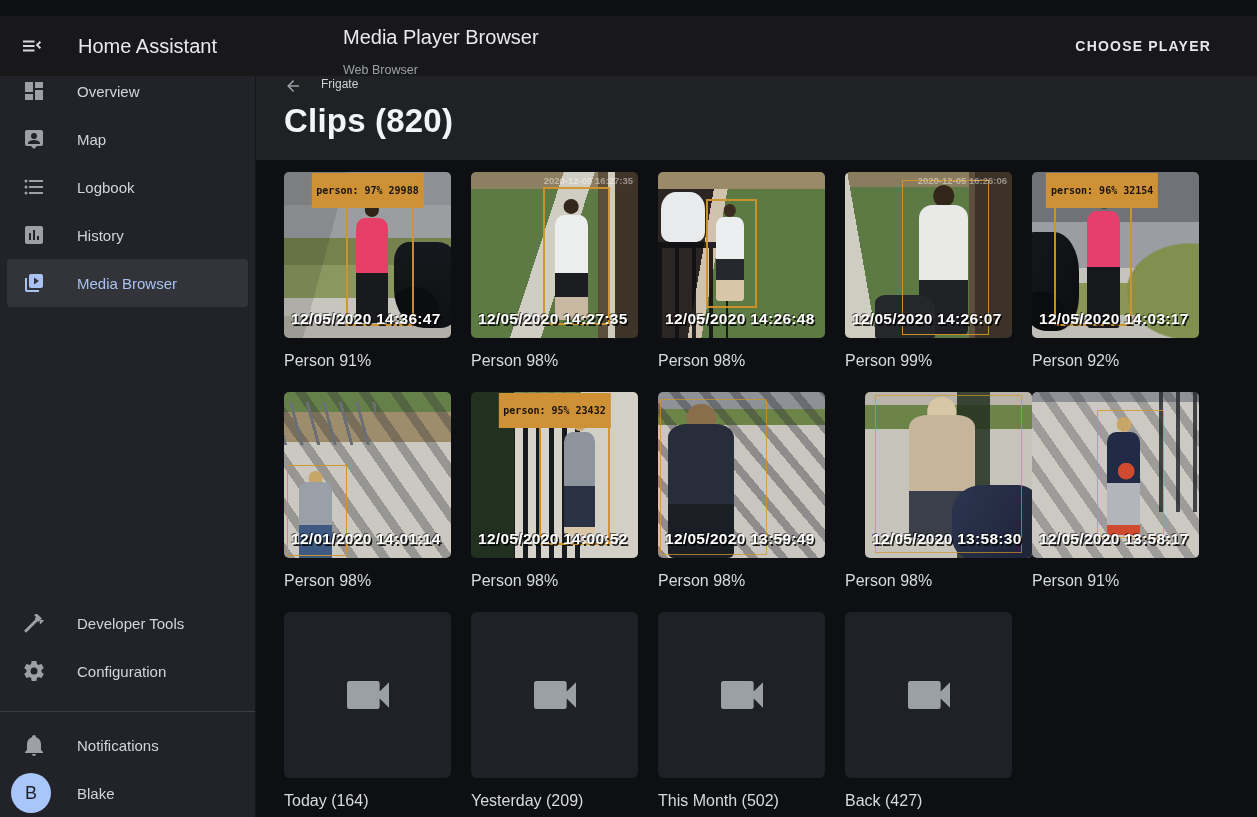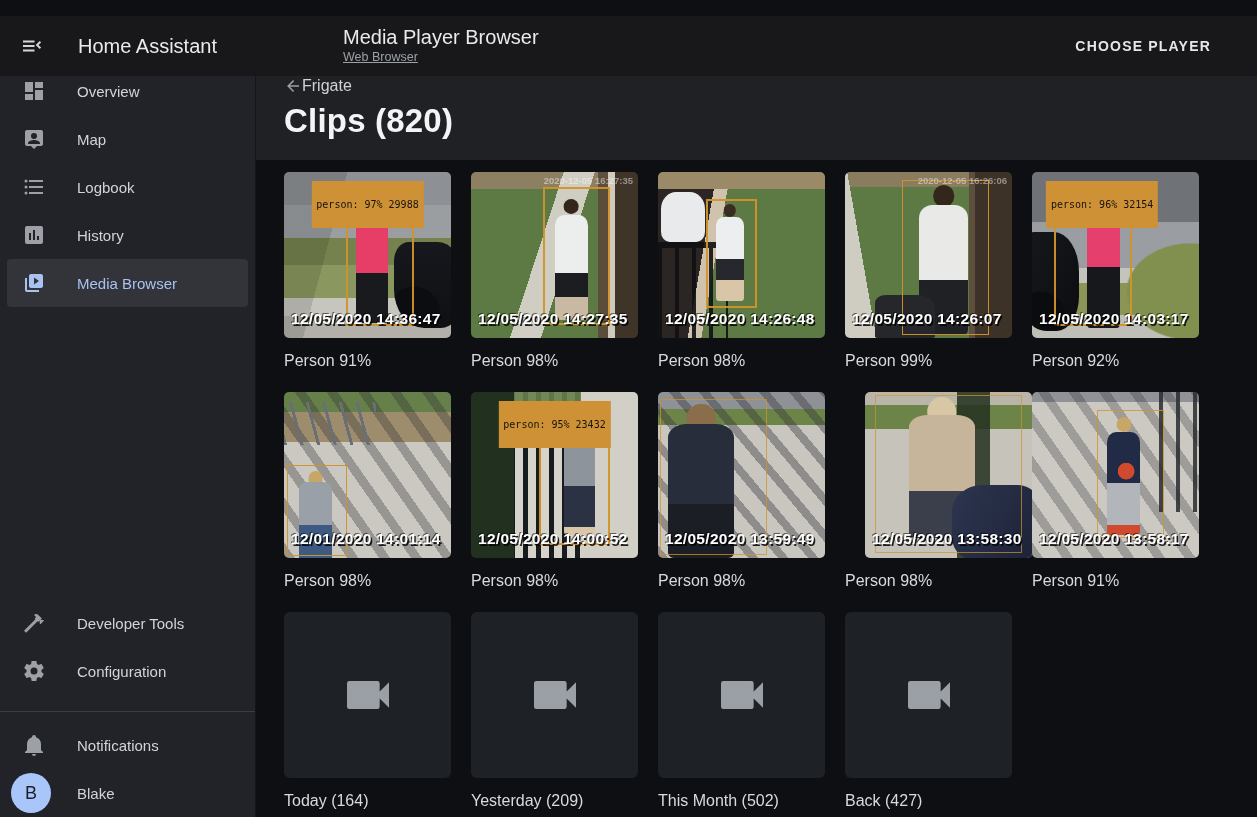--- a/index.html
+++ b/index.html
@@ -6,21 +6,21 @@
   html,body { width:1257px; height:817px; overflow:hidden; background:#0e0f12;
               font-family:"Liberation Sans", sans-serif; -webkit-font-smoothing:antialiased; }
 
   
   .app-bar { position:fixed; top:16px; left:0; right:0; height:60px; background:#18181a;
              display:flex; align-items:center; color:#e8eaed; z-index:30; }
   .menu-btn { width:24px; height:24px; margin-left:20px; cursor:pointer; color:#d3d5d8; flex:0 0 auto; }
   .app-title { margin-left:34px; font-size:20px; font-weight:400; color:#e8eaed; }
   .page-heading { position:absolute; left:343px; top:9px; }
   .page-heading .t { font-size:20px; font-weight:400; color:#e8eaed; line-height:24px; }
-  .page-heading .s { font-size:12.5px; color:#9aa0a6; margin-top:1px;text-decoration:underline; }
+  .page-heading .s { font-size:12.5px; color:#9aa0a6; margin-top:14px; }
   .choose-player { margin-left:auto; margin-right:38px; font-size:14px; font-weight:600;
                    letter-spacing:1.2px; color:#e4e6e9; cursor:pointer; padding:8px 8px; }
 
   
   .sidebar { position:fixed; left:0; top:60px; bottom:0; width:256px; background:#212329;
              border-right:1px solid #141519; display:flex; flex-direction:column; padding-top:7px; z-index:20; }
   .nav-item { height:48px; margin:0 7px; border-radius:4px; display:flex; align-items:center;
               padding-left:15px; color:#d2d4d8; font-size:15px; cursor:pointer; flex:0 0 auto; }
   .nav-item .ico { width:24px; height:24px; color:#9da0a6; flex:0 0 auto; }
   .nav-item .lbl { margin-left:31px; white-space:nowrap; }
@@ -29,35 +29,35 @@
   .side-spacer { flex:1 1 auto; }
   .side-divider { border-top:1px solid rgba(255,255,255,0.12); margin:16px 0 9px; }
   .user-item { padding-left:4px; }
   .avatar { width:40px; height:40px; border-radius:50%; background:#a9c6fb; color:#1d2026;
             display:flex; align-items:center; justify-content:center; font-size:18px; font-weight:500; flex:0 0 auto; }
   .user-item .lbl { margin-left:26px; }
 
   
   .main { position:absolute; left:256px; top:60px; right:0; bottom:0; }
   .content-header { height:100px; background:#1f2125; padding:17px 0 0 28px; }
-  .breadcrumb { display:flex; align-items:flex-start; gap:0; color:#d0d2d5; font-size:16px;
+  .breadcrumb { display:flex; align-items:flex-start; gap:19px; color:#d0d2d5; font-size:12px;
                 cursor:pointer; width:max-content; }
   .breadcrumb .ico { width:18px; height:18px; color:#9aa0a6; }
   .content-title { margin-top:7px; font-size:33px; font-weight:700; color:#f2f4f5; letter-spacing:.2px; }
   .content-body { position:absolute; top:100px; left:0; right:0; bottom:0; background:#0e0f12;
                   padding:12px 0 0 28px; overflow:hidden; }
   .grid { display:grid; grid-template-columns:repeat(5,167px); column-gap:20px; row-gap:21px; }
   .cell { width:167px; cursor:pointer; }
   .caption { margin-top:12px; font-size:16px; line-height:21px; color:#d8dadc; white-space:nowrap; }
 
   
   .thumb { position:relative; width:167px; height:166px; border-radius:5px; overflow:hidden; background:#5d7a45; }
-  .person-tag { position:absolute; top:9px; left:50%; transform:translateX(-50%); z-index:6;
+  .person-tag { position:absolute; top:1px; left:50%; transform:translateX(-50%); z-index:6;
                 background:#cf9135; color:#17130c; font-family:"DejaVu Sans Mono", monospace;
-                font-size:10px; font-weight:normal; padding:18px 5px; white-space:nowrap; }
+                font-size:10px; font-weight:bold; padding:12px 5px; white-space:nowrap; }
   .person-tag:empty { display:none; }
   .osd { position:absolute; top:3px; right:5px; z-index:6; font-size:9.5px; font-weight:bold;
          color:rgba(255,255,255,.45); white-space:nowrap; }
   .osd:empty { display:none; }
   .ts { position:absolute; bottom:10px; left:7px; z-index:6; font-size:15.5px; font-weight:bold; color:#fff;
         letter-spacing:.3px; white-space:nowrap;
         text-shadow:1.5px 1.5px 0 rgba(0,0,0,.85), -1px -1px 0 rgba(0,0,0,.55); }
   .bbox { position:absolute; z-index:4; border:2px solid rgba(209,148,42,.95); }
   .figure { position:absolute; z-index:2; }
   .figure::before { content:""; position:absolute; top:-1%; left:50%; transform:translateX(-50%);

